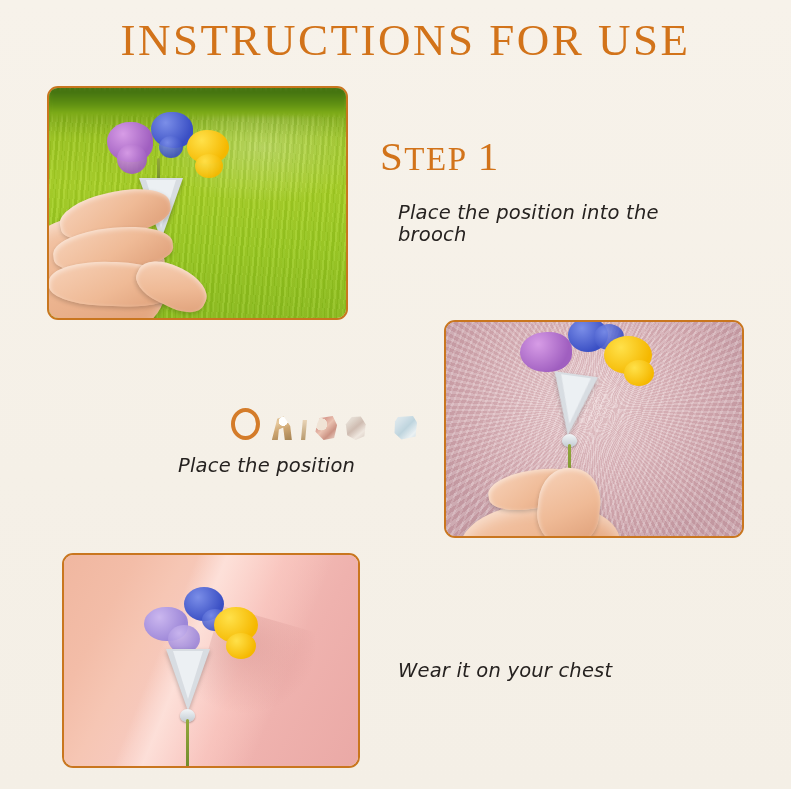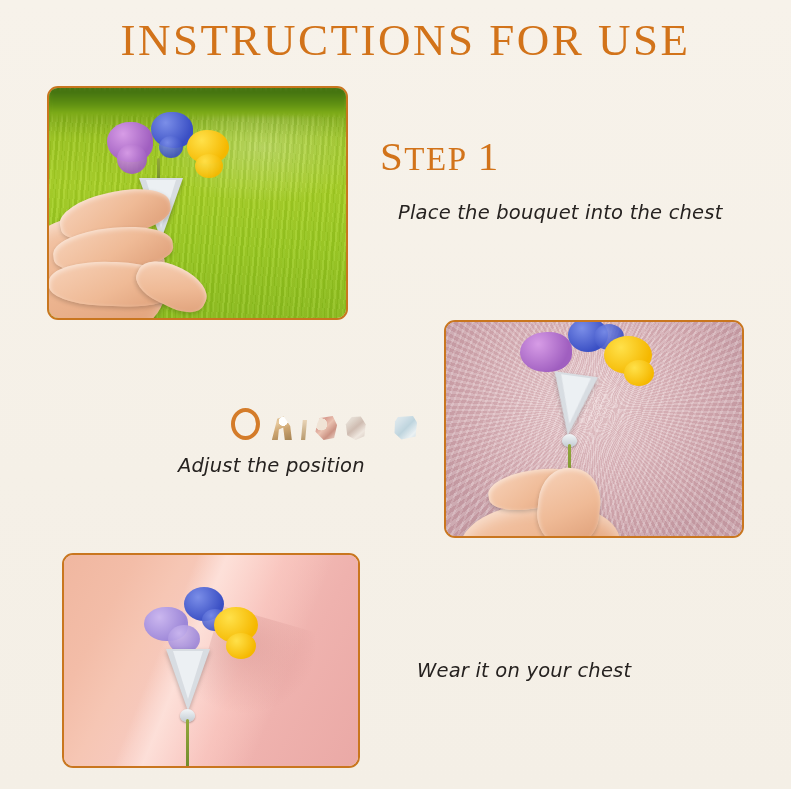--- a/index.html
+++ b/index.html
@@ -263,21 +263,21 @@
       <div class="finger" style="left:10px;  top:104px; width:112px; height:44px; transform:rotate(-12deg);"></div>
       <div class="finger" style="left:4px;   top:140px; width:120px; height:42px; transform:rotate(-6deg);"></div>
       <div class="finger" style="left:0px;   top:174px; width:128px; height:44px; transform:rotate(2deg);"></div>
       <div class="finger" style="left:86px;  top:178px; width:74px; height:40px; transform:rotate(26deg);"></div>
     </div>
   </div>
 
   <div class="step-heading" style="left:380px; top:132px;">
     <span class="cap">S</span><span class="small">TEP</span><span class="cap" style="letter-spacing:0;"> </span><span class="cap">1</span>
   </div>
-  <div class="step-body" style="left:398px; top:202px; width:330px;">Place the bouquet into the chest</div>
+  <div class="step-body" style="left:398px; top:202px; width:330px;">Place the position into the brooch</div>
 
   <div class="photo" id="photo-2">
     <div class="inner">
       <div class="fur-bg">
         <div class="streaks"></div>
       </div>
 
       <div class="brooch" style="left:82px; top:-6px;">
         <div class="petal bloom-purple" style="left:-8px; top:16px; width:52px; height:40px; border-radius:54% 46% 48% 52%;"></div>
         <div class="petal bloom-blue" style="left:40px; top:2px;  width:40px; height:34px;"></div>
@@ -297,21 +297,21 @@
 
   <div class="glyph-row" style="left:231px; top:406px;">
     <span class="glyph glyph-ring"></span>
     <span class="glyph glyph-a"></span>
     <span class="glyph glyph-tick"></span>
     <span class="glyph glyph-b"></span>
     <span class="glyph glyph-c"></span>
     <span style="width:12px;display:block;"></span>
     <span class="glyph glyph-d"></span>
   </div>
-  <div class="step-body" style="left:178px; top:455px; width:280px;">Adjust the position</div>
+  <div class="step-body" style="left:178px; top:455px; width:280px;">Place the position</div>
 
   <div class="photo" id="photo-3">
     <div class="inner">
       <div class="skin-bg">
         <div class="sheet"></div>
         <div class="shadow"></div>
       </div>
 
       <div class="brooch" style="left:86px; top:28px;">
         <div class="petal bloom-lilac" style="left:-6px; top:24px; width:44px; height:34px; border-radius:52% 48% 46% 54%;"></div>
@@ -320,15 +320,15 @@
         <div class="petal bloom-blue" style="left:52px; top:26px; width:26px; height:22px; opacity:.9;"></div>
         <div class="petal bloom-yellow" style="left:64px; top:24px; width:44px; height:36px;"></div>
         <div class="petal bloom-yellow" style="left:76px; top:50px; width:30px; height:26px;"></div>
         <div class="cone" style="left:16px; top:66px;"></div>
         <div class="knot" style="left:30px; top:126px;"></div>
         <div class="stem" style="left:36px; top:136px; height:52px;"></div>
       </div>
     </div>
   </div>
 
-  <div class="step-body" style="left:417px; top:660px; width:330px;">Wear it on your chest</div>
+  <div class="step-body" style="left:398px; top:660px; width:330px;">Wear it on your chest</div>
 
 </div>
 
 </body></html>

